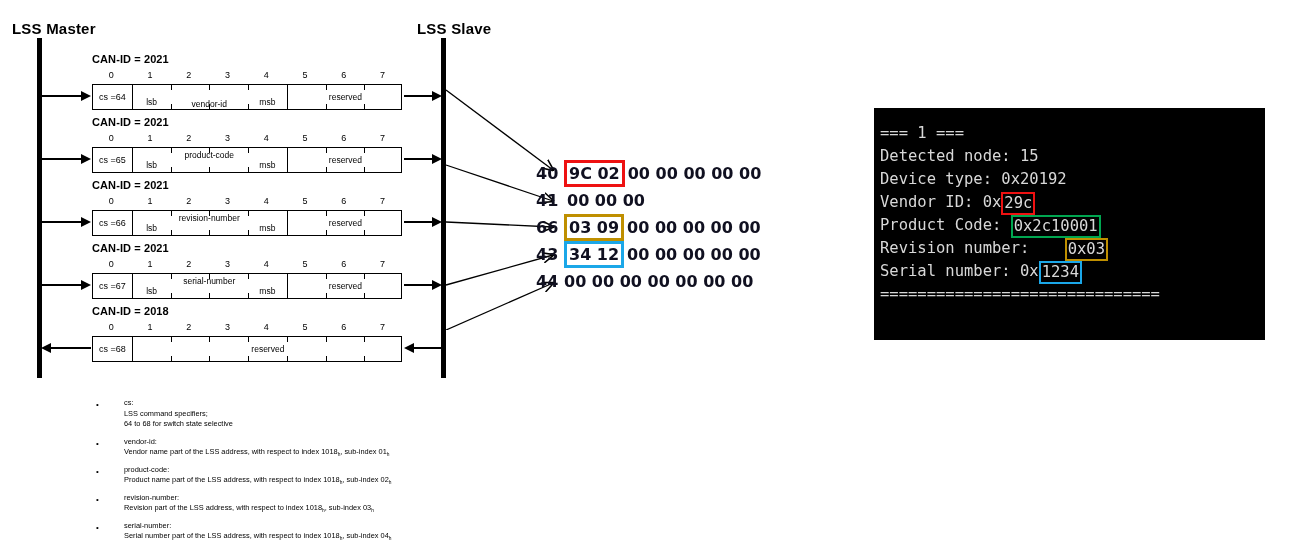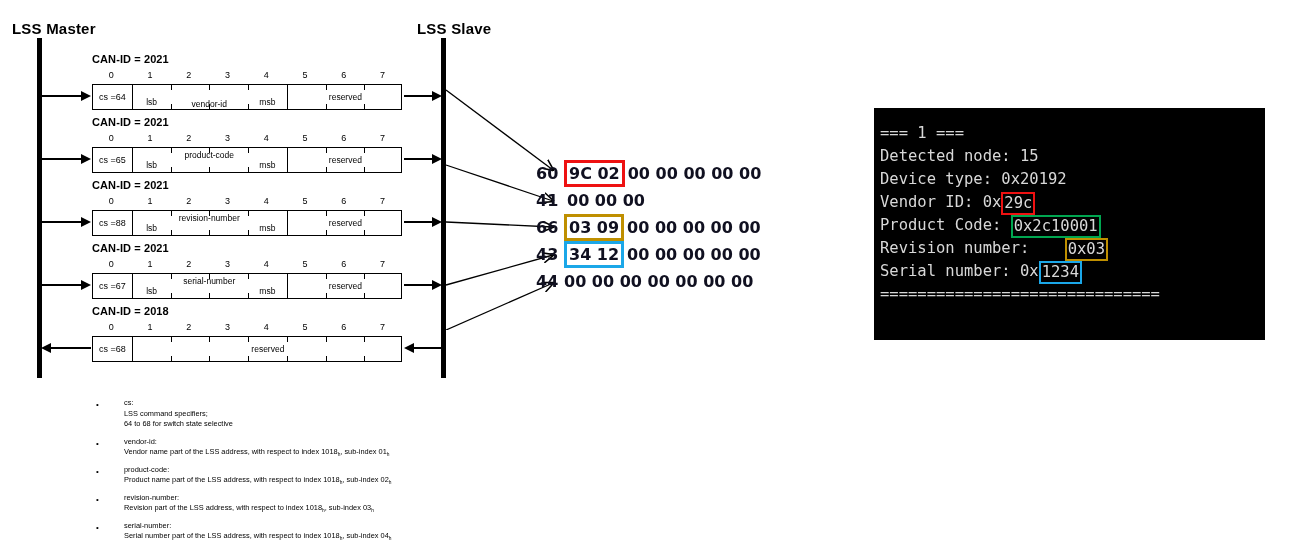--- a/index.html
+++ b/index.html
@@ -180,21 +180,21 @@
         <span style="left: 19.375px;">0</span>
         <span style="left: 58.125px;">1</span>
         <span style="left: 96.875px;">2</span>
         <span style="left: 135.625px;">3</span>
         <span style="left: 174.375px;">4</span>
         <span style="left: 213.125px;">5</span>
         <span style="left: 251.875px;">6</span>
         <span style="left: 290.625px;">7</span>
       </div>
       <div class="frame">
-        <div class="cell lbl-cs" style="width: 38.75px; flex: 0 0 38.75px;">cs =88</div>
+        <div class="cell lbl-cs" style="width: 38.75px; flex: 0 0 38.75px;">cs =66</div>
         <div class="cell sep lbl-lsb" style="width: 38.75px; flex: 0 0 38.75px;">lsb</div>
         <div class="cell lbl-mid" style="width: 77.5px; flex: 0 0 77.5px;">revision-number</div>
         <div class="cell lbl-msb" style="width: 38.75px; flex: 0 0 38.75px;">msb</div>
         <div class="cell sep" style="width: 116.25px; flex: 0 0 116.25px;">reserved</div>
         <div style="position: absolute; left: 77.5px; top: 0px; width: 0px; height: 5px; border-left: 1.5px solid rgb(0, 0, 0);"></div>
         <div style="position: absolute; left: 77.5px; top: auto; width: 0px; height: 5px; border-left: 1.5px solid rgb(0, 0, 0); bottom: 0px;"></div>
         <div style="position: absolute; left: 116.25px; top: 0px; width: 0px; height: 5px; border-left: 1.5px solid rgb(0, 0, 0);"></div>
         <div style="position: absolute; left: 116.25px; top: auto; width: 0px; height: 5px; border-left: 1.5px solid rgb(0, 0, 0); bottom: 0px;"></div>
         <div style="position: absolute; left: 155px; top: 0px; width: 0px; height: 5px; border-left: 1.5px solid rgb(0, 0, 0);"></div>
         <div style="position: absolute; left: 155px; top: auto; width: 0px; height: 5px; border-left: 1.5px solid rgb(0, 0, 0); bottom: 0px;"></div>
@@ -274,21 +274,21 @@
   <g stroke="#000" stroke-width="1.3" fill="none" marker-end="url(#ah)">
     <line x1="6" y1="20" x2="113" y2="100"></line>
     <line x1="6" y1="95" x2="113" y2="131"></line>
     <line x1="6" y1="152" x2="113" y2="157"></line>
     <line x1="6" y1="215" x2="113" y2="185"></line>
     <line x1="6" y1="260" x2="113" y2="213"></line>
   </g>
 </svg>
 
 <div class="hexdump" id="hex-host">
-    <div class="hexline"><span class="hexid">60</span><span class="hl red">9C 02</span><span style="margin-left: 3px;">00 00 00 00 00</span></div>
+    <div class="hexline"><span class="hexid">40</span><span class="hl red">9C 02</span><span style="margin-left: 3px;">00 00 00 00 00</span></div>
     <div class="hexline"><span class="hexid">41</span><span style="margin-left: 3px;">00 00 00</span></div>
     <div class="hexline"><span class="hexid">66</span><span class="hl gold">03 09</span><span style="margin-left: 3px;">00 00 00 00 00</span></div>
     <div class="hexline"><span class="hexid">43</span><span class="hl blue">34 12</span><span style="margin-left: 3px;">00 00 00 00 00</span></div>
     <div class="hexline"><span class="hexid">44</span><span>00 00 00 00 00 00 00</span></div>
   </div>
 
 <div class="terminal" id="term-host"><div class="tline"><span>=== 1 ===</span></div><div class="tline"><span>Detected node: 15</span></div><div class="tline"><span>Device type: 0x20192</span></div><div class="tline"><span>Vendor ID: 0x</span><span class="thl red">29c</span></div><div class="tline"><span>Product Code: </span><span class="thl green">0x2c10001</span></div><div class="tline"><span>Revision number: </span><span class="thl gold">0x03</span></div><div class="tline"><span>Serial number: 0x</span><span class="thl blue">1234</span></div><div class="tline"><span>==============================</span></div></div>
 
 <div class="legend" id="legend-host">
     <div class="leg-item">

